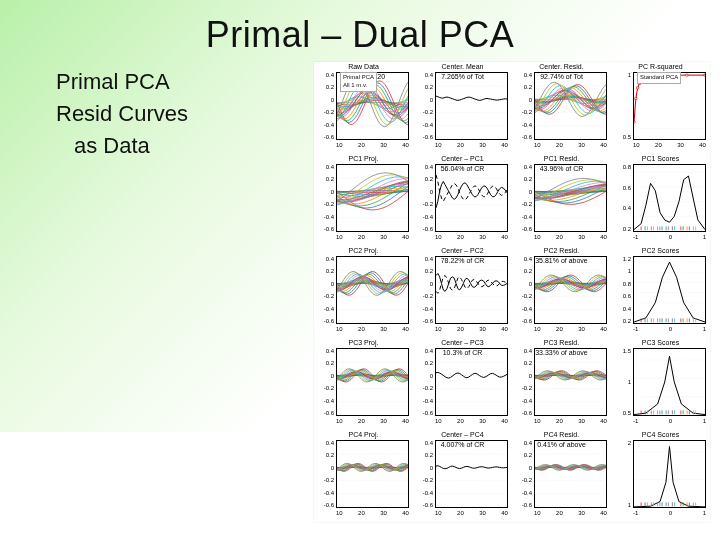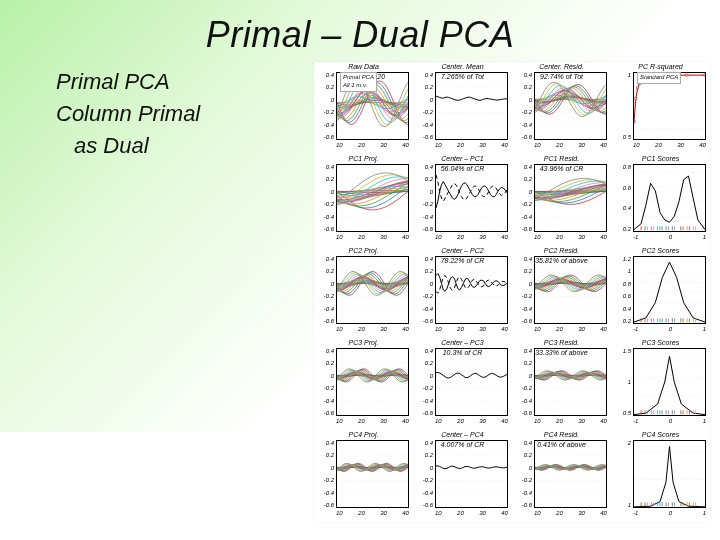--- a/index.html
+++ b/index.html
@@ -10,21 +10,20 @@
     overflow: hidden;
     font-family: "Trebuchet MS", "Arial", sans-serif;
     font-size: 14px;
     color: #111;
   }
   .slide {
     position: relative;
     width: 720px;
     height: 432px;
     background: linear-gradient(135deg, #b9f0a9 0%, #e6fadd 30%, #ffffff 60%, #ffffff 100%);
-    font-style: italic;
   }
   .title {
     position: absolute;
     top: 14px;
     left: 0;
     width: 100%;
     text-align: center;
     font-size: 36px;
     font-weight: 400;
     letter-spacing: 0.5px;
@@ -133,22 +132,22 @@
     stroke-dasharray: 2 2;
   }
 </style>
 </head>
 <body>
 
 <div class="slide">
   <div class="title">Primal – Dual PCA</div>
   <div class="body-text">
     <div class="indent1">Primal PCA</div>
-    <div class="indent1">Column Primal</div>
-    <div class="indent2">as Dual</div>
+    <div class="indent1">Resid Curves</div>
+    <div class="indent2">as Data</div>
   </div>
   <div class="chart-grid" id="chart-grid">
       <div class="row">
         <div class="cell">
           <div class="ctitle">Raw Data</div>
           <div class="note">d = 40, n = 20</div>
           <div class="legend">
             <div>Primal PCA</div>
             <div>All 1 m.v.</div>
           </div>

